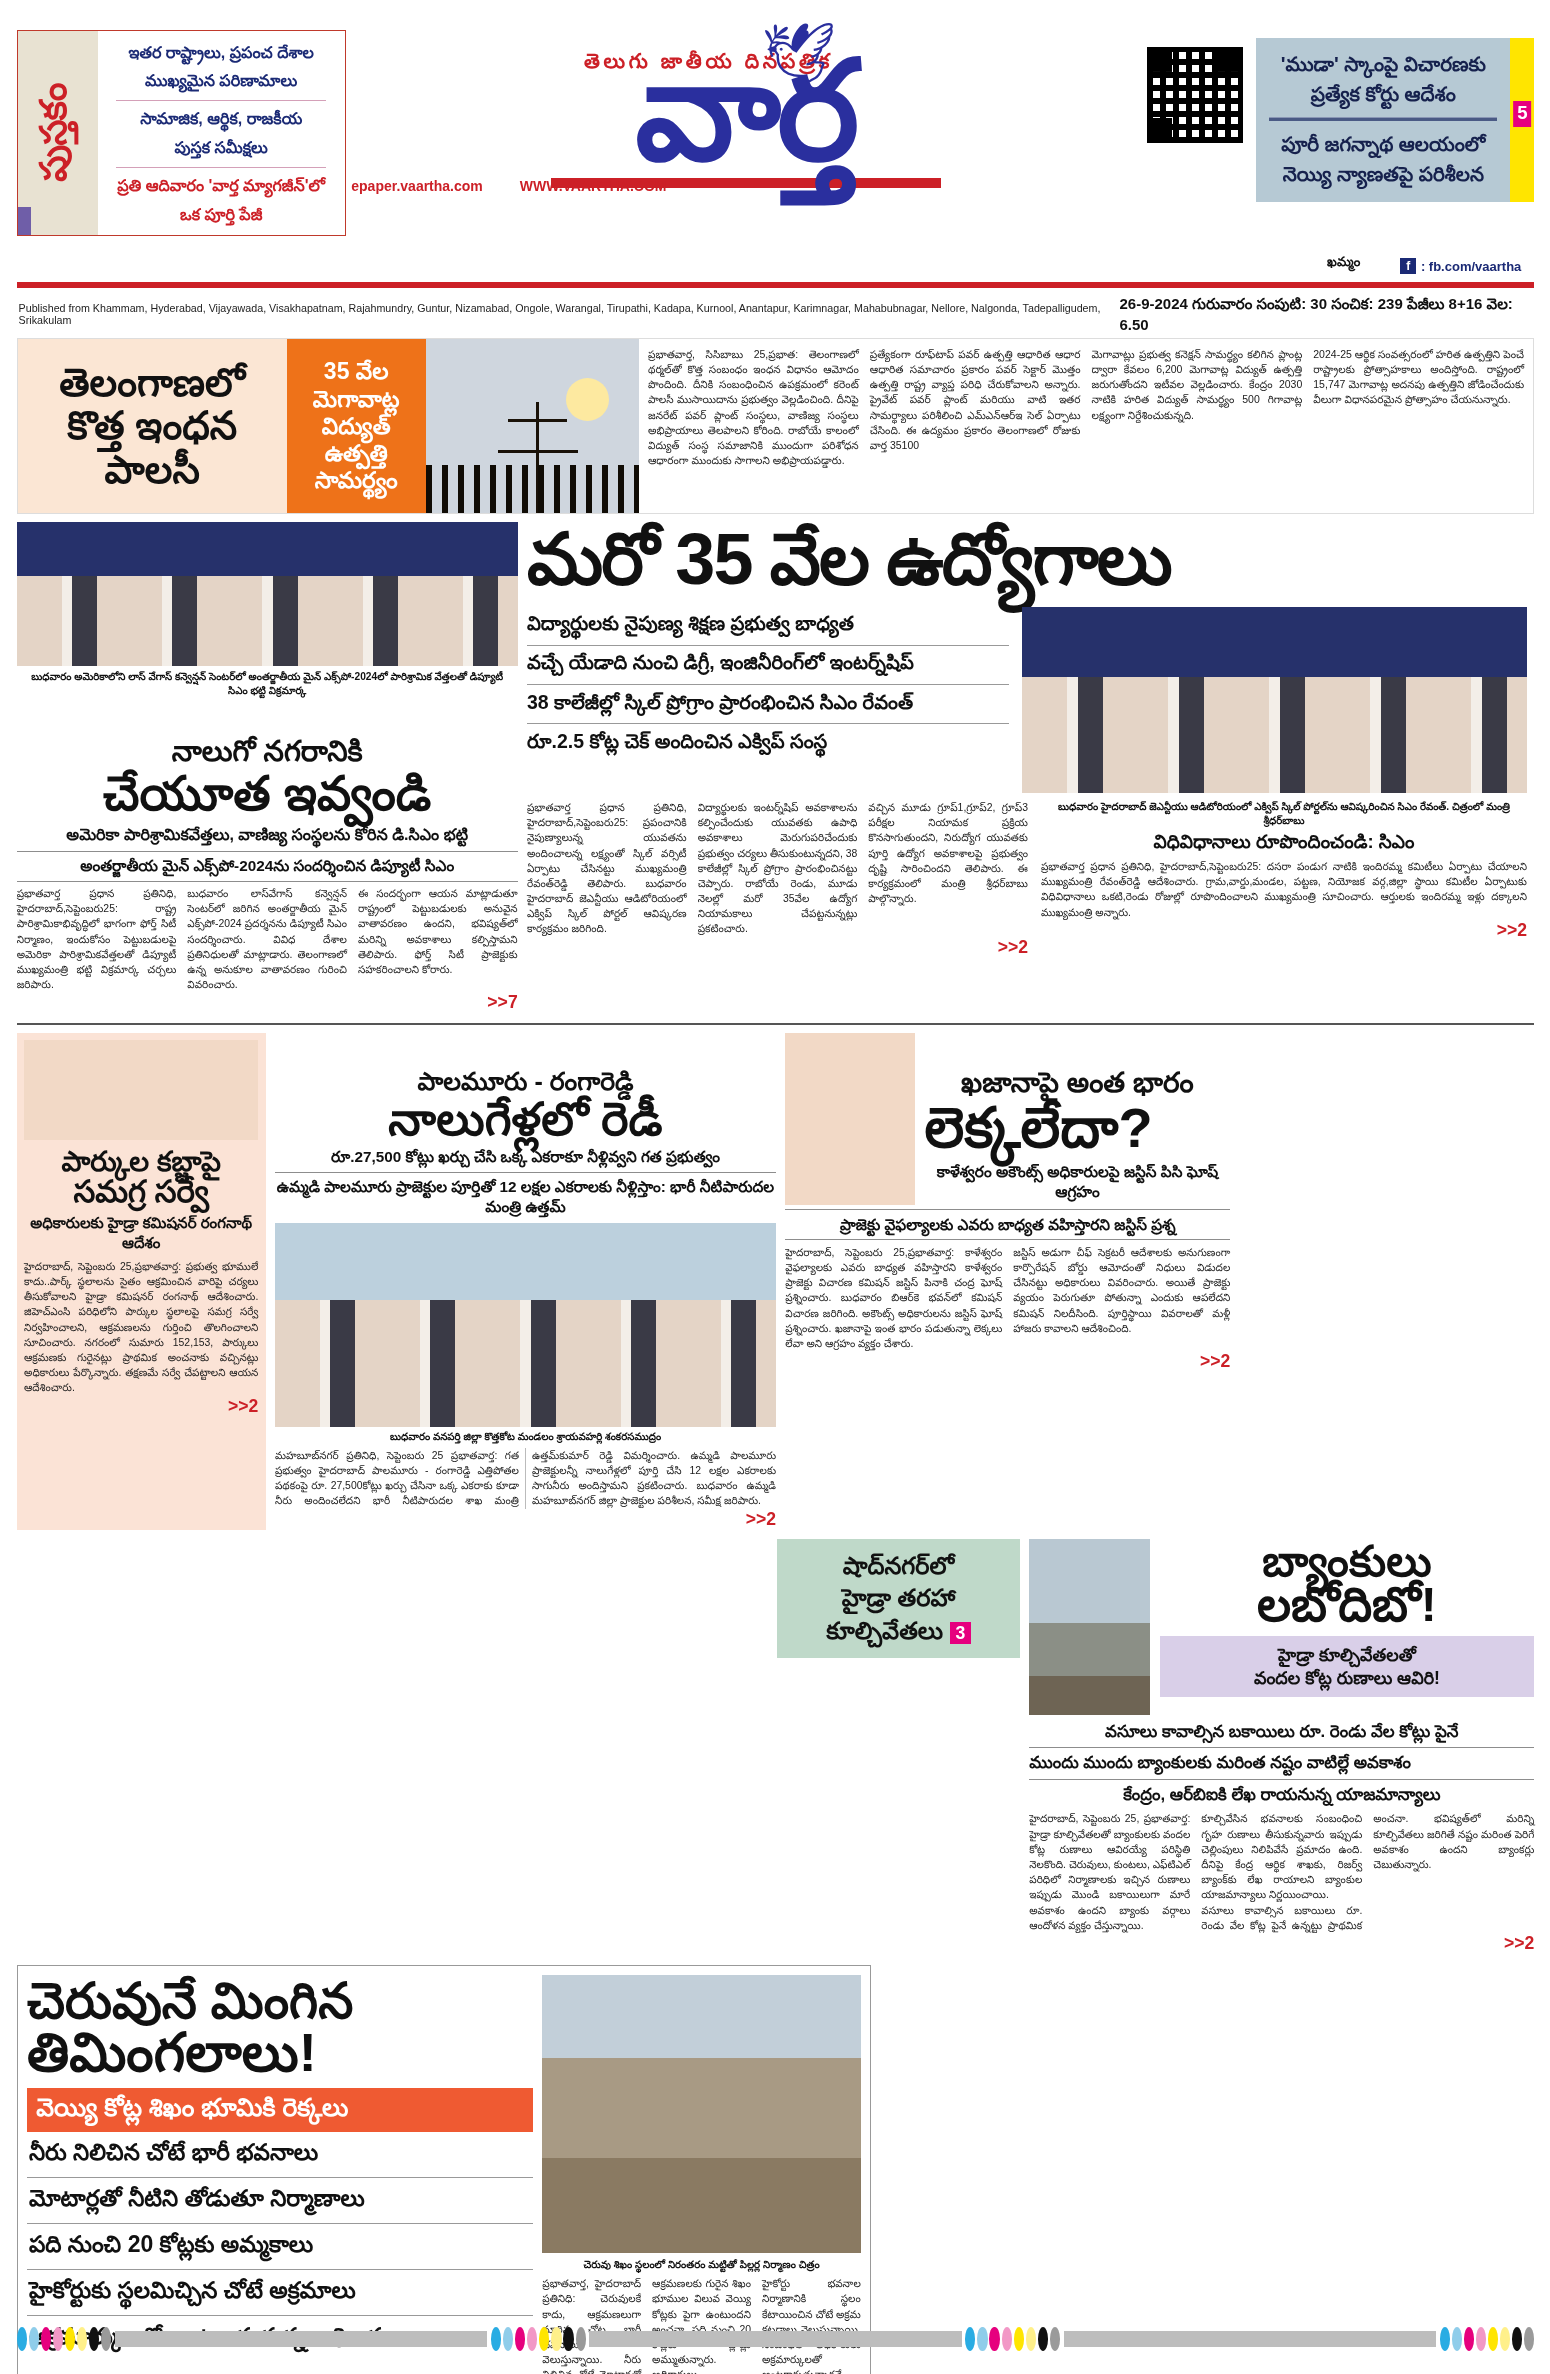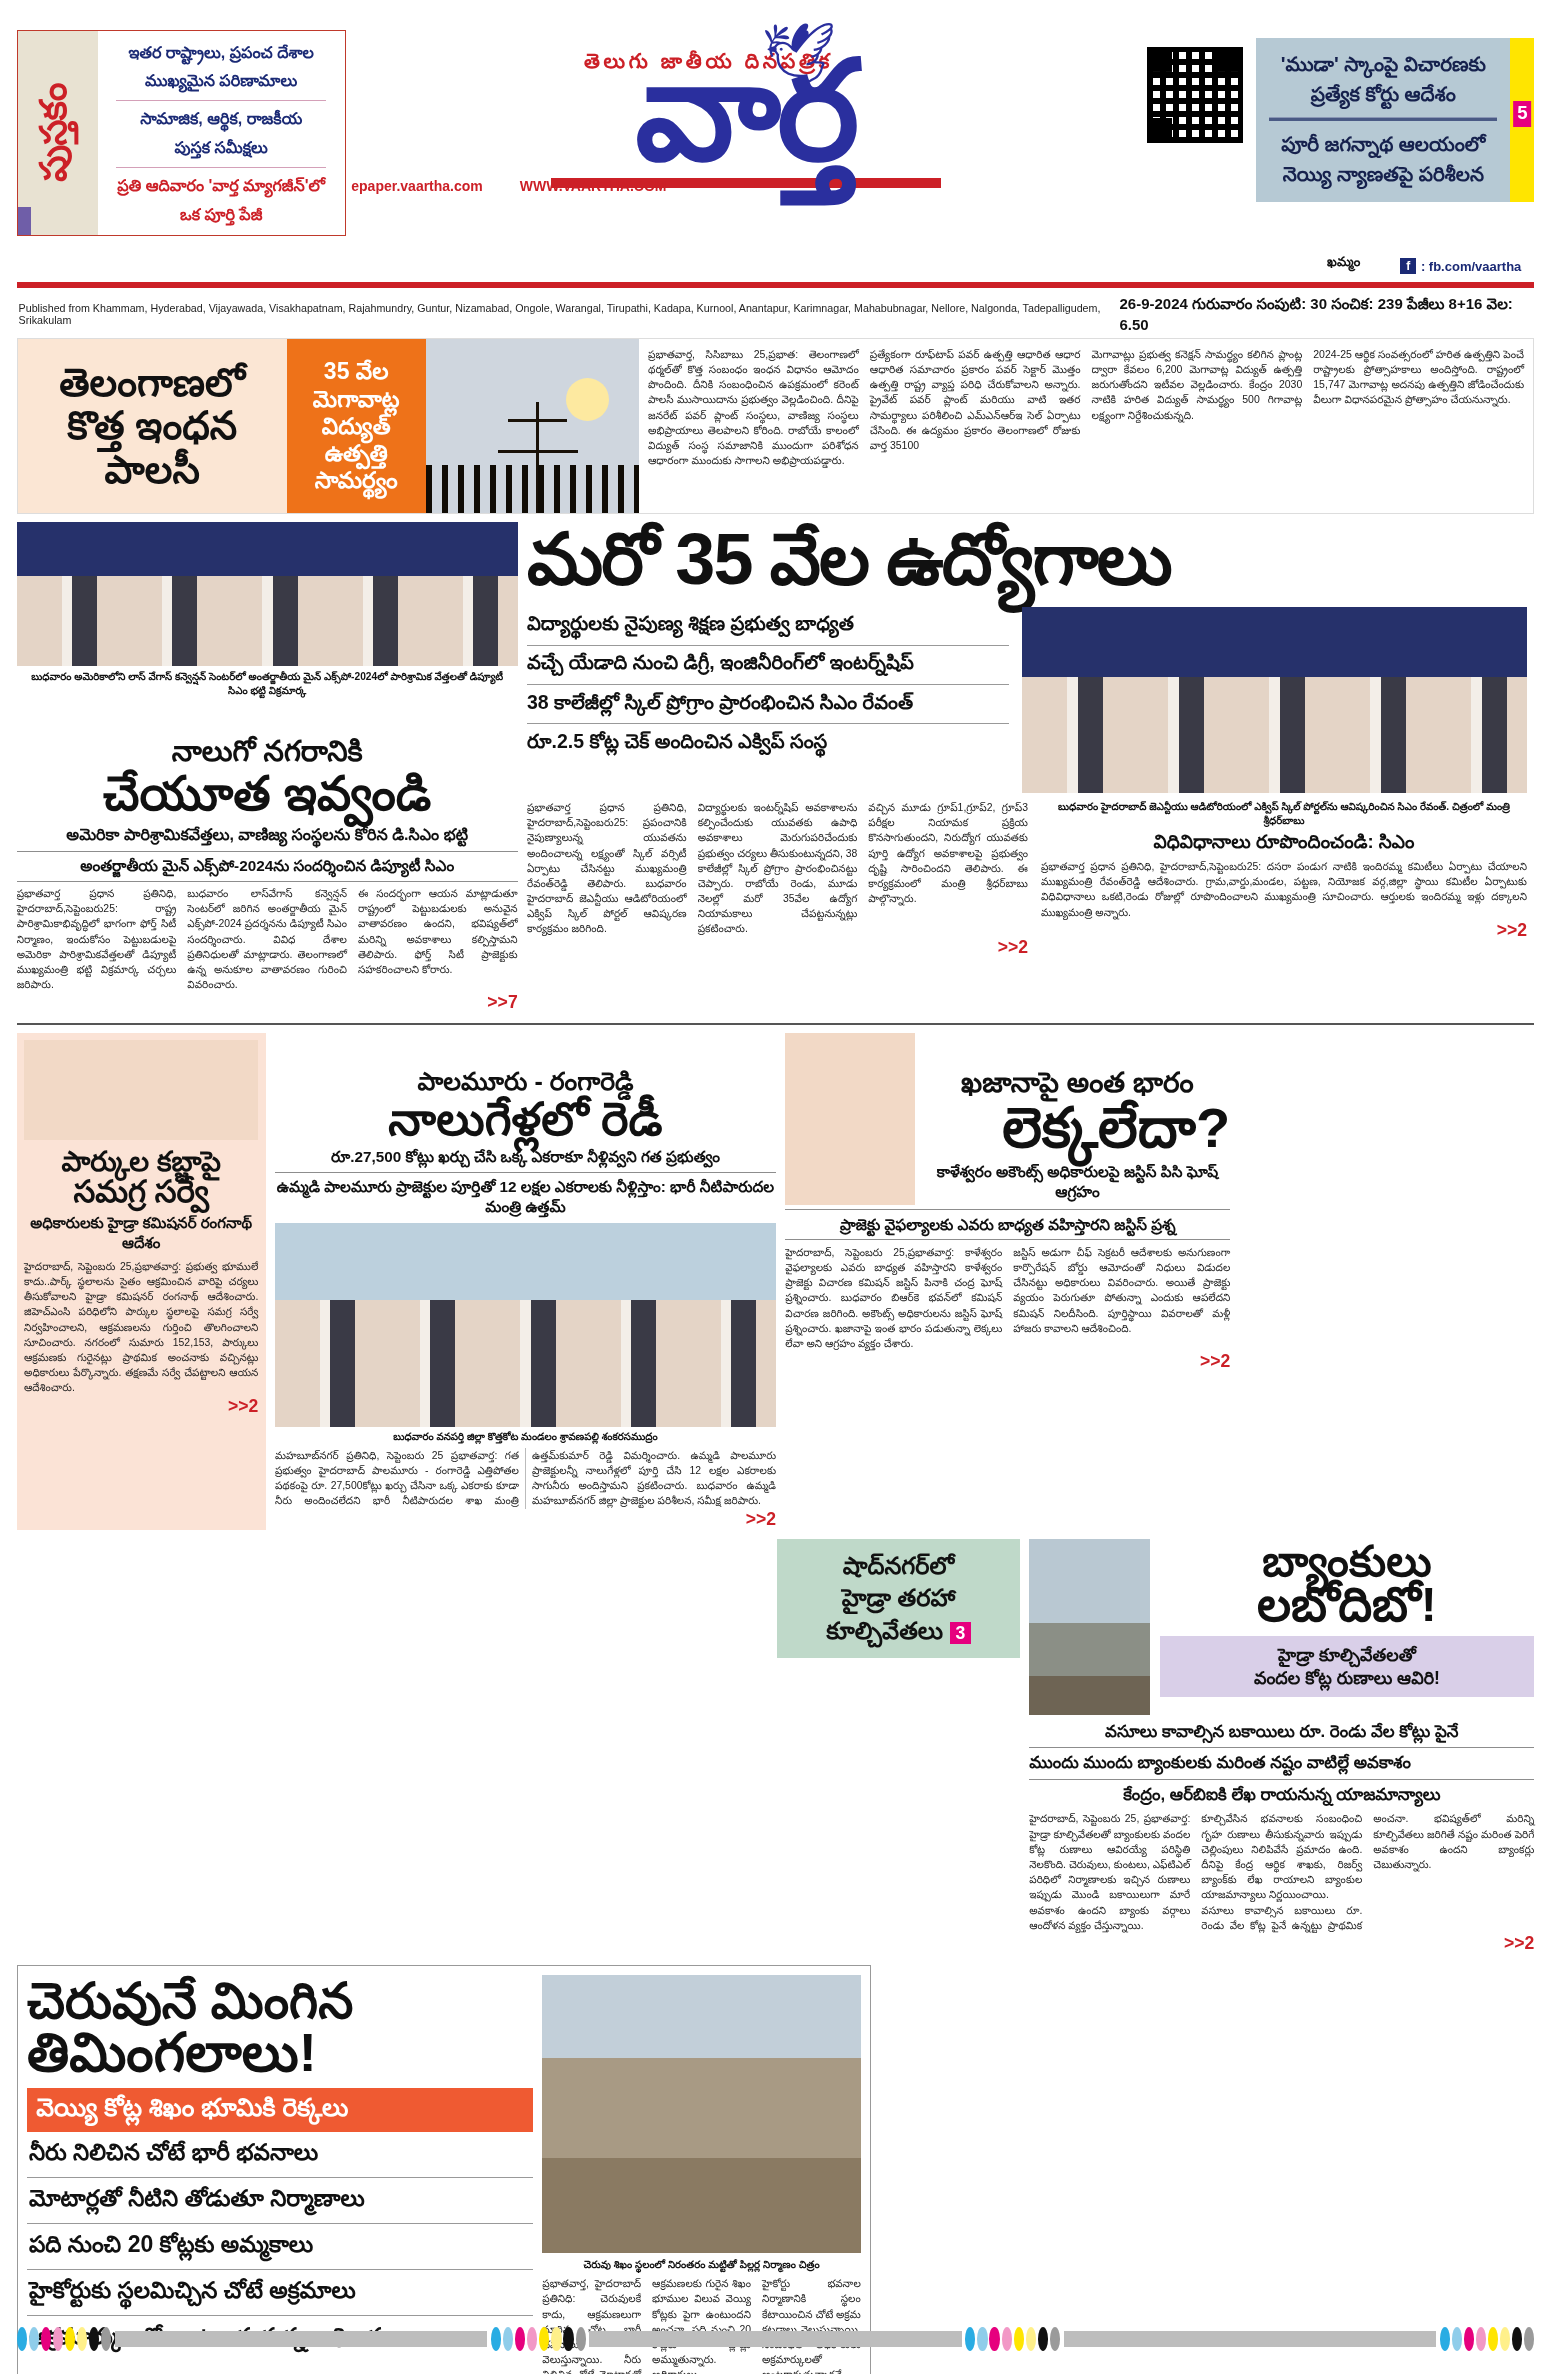--- a/index.html
+++ b/index.html
@@ -324,33 +324,33 @@
 
     <div class="mid-b">
       <div class="kicker" style="font-size:25px;text-align:center">పాలమూరు - రంగారెడ్డి</div>
       <div class="hl" style="font-size:46px;text-align:center;margin-top:-2.8px">నాలుగేళ్లలో రెడీ</div>
       <div class="sub" style="font-size:15.3px;text-align:center;margin-top:4.6px">రూ.27,500 కోట్లు ఖర్చు చేసి ఒక్క ఎకరాకూ నీళ్లివ్వని గత ప్రభుత్వం</div>
       <div class="rule-thin"></div>
       <div class="sub" style="font-size:15.3px;text-align:center">ఉమ్మడి పాలమూరు ప్రాజెక్టుల పూర్తితో 12 లక్షల ఎకరాలకు నీళ్లిస్తాం: భారీ నీటిపారుదల మంత్రి ఉత్తమ్</div>
       <div class="photo crowd" style="height:204px;margin-top:5.6px">
         <div class="heads"></div>
       </div>
-      <div class="caption" style="padding:3.7px 0">బుధవారం వనపర్తి జిల్లా కొత్తకోట మండలం శ్రావణపల్లి శంకరసముద్రం</div>
+      <div class="caption" style="padding:3.7px 0">బుధవారం వనపర్తి జిల్లా కొత్తకోట మండలం శ్రాయవహర్లి శంకరసముద్రం</div>
       <div class="two-col">
         <div class="body-txt">మహబూబ్‌నగర్ ప్రతినిధి, సెప్టెంబరు 25 ప్రభాతవార్త: గత ప్రభుత్వం హైదరాబాద్ పాలమూరు - రంగారెడ్డి ఎత్తిపోతల పథకంపై రూ. 27,500కోట్లు ఖర్చు చేసినా ఒక్క ఎకరాకు కూడా నీరు అందించలేదని భారీ నీటిపారుదల శాఖ మంత్రి ఉత్తమ్‌కుమార్ రెడ్డి విమర్శించారు. ఉమ్మడి పాలమూరు ప్రాజెక్టులన్నీ నాలుగేళ్లలో పూర్తి చేసి 12 లక్షల ఎకరాలకు సాగునీరు అందిస్తామని ప్రకటించారు. బుధవారం ఉమ్మడి మహబూబ్‌నగర్ జిల్లా ప్రాజెక్టుల పరిశీలన, సమీక్ష జరిపారు.</div>
       </div>
       <div style="text-align:right" class="jump">&gt;&gt;2</div>
     </div>
 
     <div class="mid-c">
       <div style="display:flex;gap:9.3px">
         <div class="photo portrait" style="width:130px;height:172px"></div>
         <div style="flex:1">
           <div class="kicker" style="font-size:28px;text-align:center">ఖజానాపై అంత భారం</div>
-          <div class="hl" style="font-size:56px;text-align:right;margin-top:-1.9px">లెక్కలేదా?</div>
+          <div class="hl" style="font-size:56px;text-align:left;margin-top:-1.9px">లెక్కలేదా?</div>
           <div class="sub" style="font-size:15.3px;text-align:center;margin-top:3.7px">కాళేశ్వరం అకౌంట్స్ అధికారులపై జస్టిస్ పిసి ఘోష్ ఆగ్రహం</div>
         </div>
       </div>
       <div class="rule-thin"></div>
       <div class="sub" style="font-size:15.3px;text-align:center">ప్రాజెక్టు వైఫల్యాలకు ఎవరు బాధ్యత వహిస్తారని జస్టిస్ ప్రశ్న</div>
       <div class="rule-thin"></div>
       <div style="display:flex;gap:11px;margin-top:3.7px">
         <div class="body-txt" style="flex:1">హైదరాబాద్, సెప్టెంబరు 25,ప్రభాతవార్త: కాళేశ్వరం వైఫల్యాలకు ఎవరు బాధ్యత వహిస్తారని కాళేశ్వరం ప్రాజెక్టు విచారణ కమిషన్ జస్టిస్ పినాకి చంద్ర ఘోష్ ప్రశ్నించారు. బుధవారం బిఆర్‌కె భవన్‌లో కమిషన్ విచారణ జరిగింది. అకౌంట్స్ అధికారులను జస్టిస్ ఘోష్ ప్రశ్నించారు. ఖజానాపై ఇంత భారం పడుతున్నా లెక్కలు లేవా అని ఆగ్రహం వ్యక్తం చేశారు.</div>
         <div class="body-txt" style="flex:1">జస్టిస్ అడుగా చీఫ్ సెక్రటరీ ఆదేశాలకు అనుగుణంగా కార్పొరేషన్ బోర్డు ఆమోదంతో నిధులు విడుదల చేసినట్టు అధికారులు వివరించారు. అయితే ప్రాజెక్టు వ్యయం పెరుగుతూ పోతున్నా ఎందుకు ఆపలేదని కమిషన్ నిలదీసింది. పూర్తిస్థాయి వివరాలతో మళ్లీ హాజరు కావాలని ఆదేశించింది.</div>
       </div>

